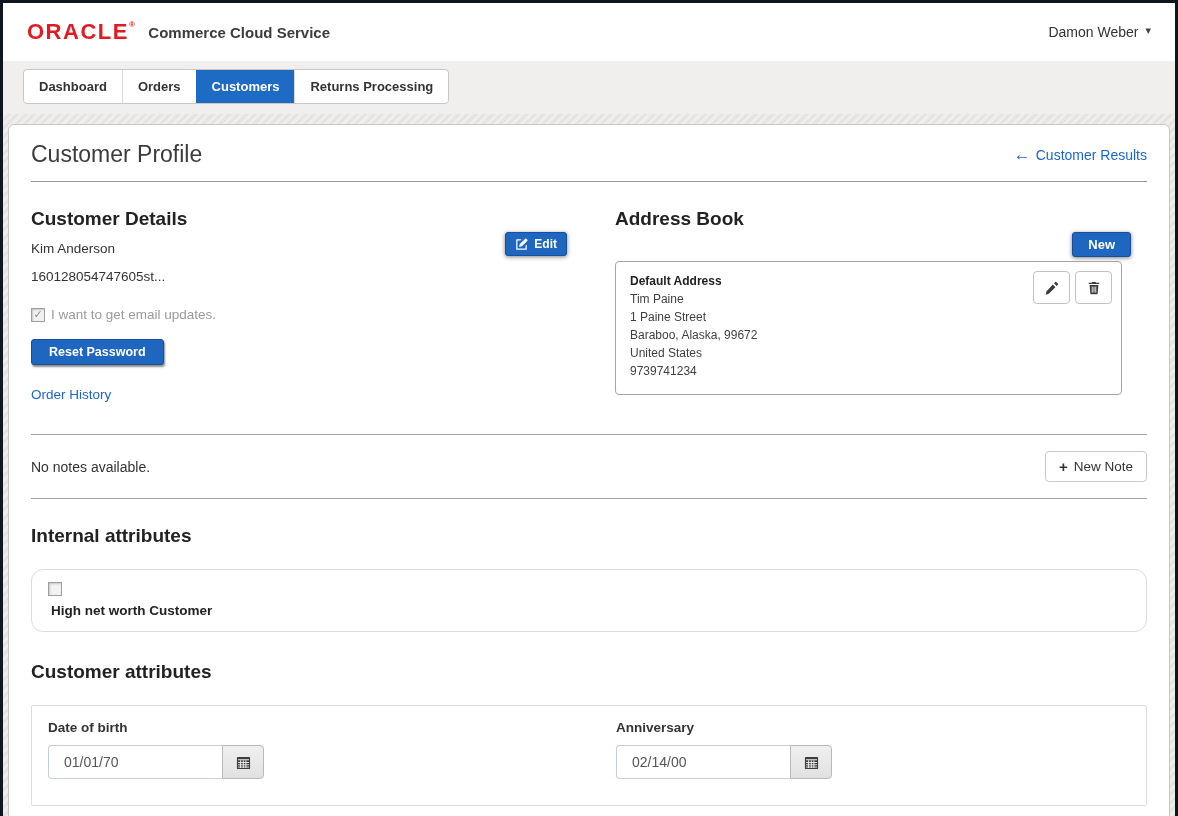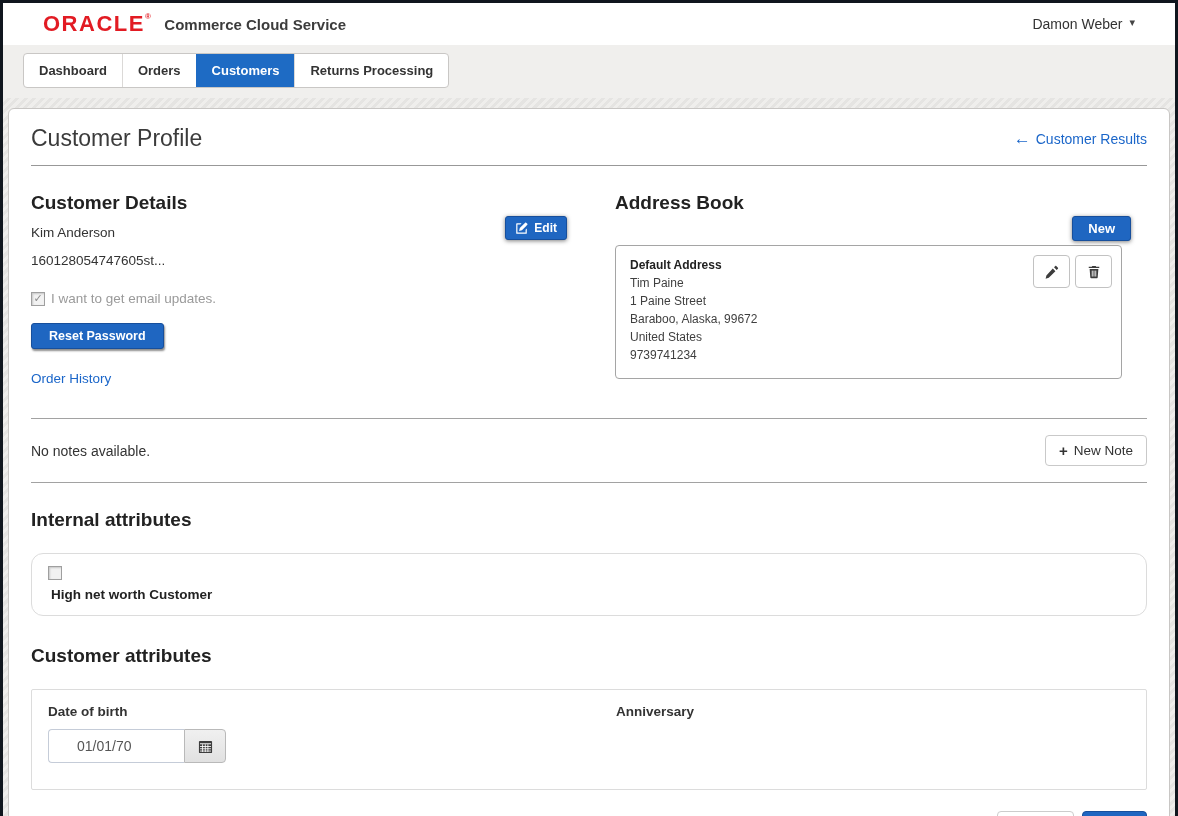--- a/index.html
+++ b/index.html
@@ -1,21 +1,21 @@
 <!DOCTYPE html>
 <html><head>
 <meta charset="utf-8">
 <style>
   * { margin:0; padding:0; box-sizing:border-box; }
   html,body { width:1178px; height:816px; }
   body { background:#10161e; font-family:"Liberation Sans","DejaVu Sans",sans-serif; }
   .app { margin:3px 3px 7px 3px; height:806px; display:flex; flex-direction:column; background:#fff; }
 
   
-  .header { height:42px; background:#fff; display:flex; align-items:center; padding:0 40px; flex:0 0 auto; }
+  .header { height:58px; background:#fff; display:flex; align-items:center; padding:0 24px; flex:0 0 auto; }
   .oracle-logo { color:#e21b23; font-size:22px; font-weight:700; letter-spacing:1.5px; line-height:1; }
   .oracle-logo sup { font-size:8px; vertical-align:top; }
   .product-name { margin-left:12px; font-size:15px; font-weight:700; color:#3c3c3c; }
   .user-menu { margin-left:auto; font-size:14px; color:#333; display:flex; align-items:flex-start; gap:7px; cursor:pointer; }
   .caret { font-size:11px; color:#444; }
 
   
   .tabband { background:#f0efed; padding:8px 0 10px 20px; flex:0 0 auto; }
   .tabs { display:inline-flex; background:#fff; border:1px solid #c9c7c5; border-radius:4px; overflow:hidden; }
   .tab { padding:9px 15px; font-size:13px; font-weight:700; color:#333; border-left:1px solid #dbd9d7; cursor:pointer; white-space:nowrap; }
@@ -64,21 +64,21 @@
 
   .h2-internal { margin-top:26px; }
   .attr-box { margin-top:22px; border:1px solid #dcdcdc; border-radius:12px; padding:12px 16px 13px 16px; }
   .attr-label { margin-top:7px; padding-left:3px; font-size:13.5px; font-weight:700; color:#222; }
   .h2-custattr { margin-top:29px; }
   .attr-box-fields { margin-top:22px; border:1px solid #dcdcdc; border-radius:2px; padding:14px 16px 26px 16px; display:flex; }
   .field-1 { flex:0 0 568px; }
   .field-2 { flex:1 1 auto; }
   .field-label { font-size:13.5px; font-weight:700; color:#333; }
   .input-group { margin-top:10px; display:flex; }
-  .date-input { width:136px; height:34px; border:1px solid #c5ccd8; border-right:none; border-radius:4px 0 0 4px; padding:0 28px; font-size:14px; color:#555; background:#fff; font-family:inherit; }
+  .date-input { width:174px; height:34px; border:1px solid #c5ccd8; border-right:none; border-radius:4px 0 0 4px; padding:0 15px; font-size:14px; color:#555; background:#fff; font-family:inherit; }
   .cal-btn { width:42px; height:34px; border:1px solid #b9b9b9; border-radius:0 4px 4px 0; background:linear-gradient(#f0f0f0,#e1e1e1); display:flex; align-items:center; justify-content:center; }
 
   .footer-row { display:flex; justify-content:flex-end; gap:8px; margin-top:21px; }
   .btn-cancel { background:#fff; border:1px solid #ccc; border-radius:4px; padding:7px 16px; font-size:14px; color:#333; }
   .btn-save { padding:7px 15px; font-size:14px; border-radius:4px; }
 </style>
 </head>
 <body>
 
 <div class="app">
@@ -212,20 +212,39 @@
                       <rect x="2.1" y="10" width="11.8" height=".9"></rect>
                       <rect x="2.1" y="12.4" width="11.8" height=".9"></rect>
                     </g>
                   </svg>
               </span>
             </button>
           </div>
         </div>
         <div class="field-2">
           <div class="field-label">Anniversary</div>
+          <div class="input-group">
+            <input class="date-input" type="text" value="02/14/00" style="">
+            <button class="cal-btn">
+              <span style="display:flex;">
+                <svg width="15" height="15" viewBox="0 0 16 16">
+                    <path fill="#3c3c3c" d="M2 2h12c.6 0 1 .4 1 1v11c0 .6-.4 1-1 1H2c-.6 0-1-.4-1-1V3c0-.6.4-1 1-1z"></path>
+                    <rect x="2.1" y="4.6" width="11.8" height="1" fill="#fff"></rect>
+                    <g fill="#fff">
+                      <rect x="4.5" y="5.6" width=".9" height="8.3"></rect>
+                      <rect x="7.3" y="5.6" width=".9" height="8.3"></rect>
+                      <rect x="10.1" y="5.6" width=".9" height="8.3"></rect>
+                      <rect x="2.1" y="7.6" width="11.8" height=".9"></rect>
+                      <rect x="2.1" y="10" width="11.8" height=".9"></rect>
+                      <rect x="2.1" y="12.4" width="11.8" height=".9"></rect>
+                    </g>
+                  </svg>
+              </span>
+            </button>
+          </div>
         </div>
       </div>
 
       <div class="footer-row">
         <button class="btn btn-cancel">Cancel</button>
         <button class="btn btn-primary btn-save">Save</button>
       </div>
 
     </div>
   </div>

